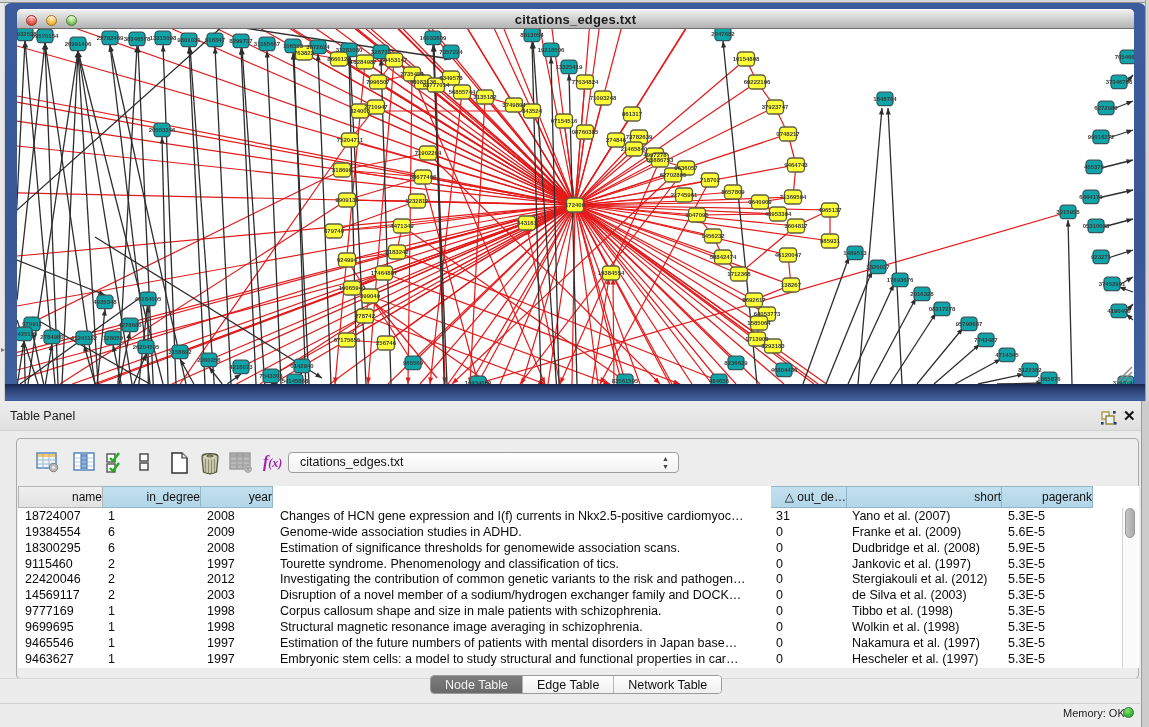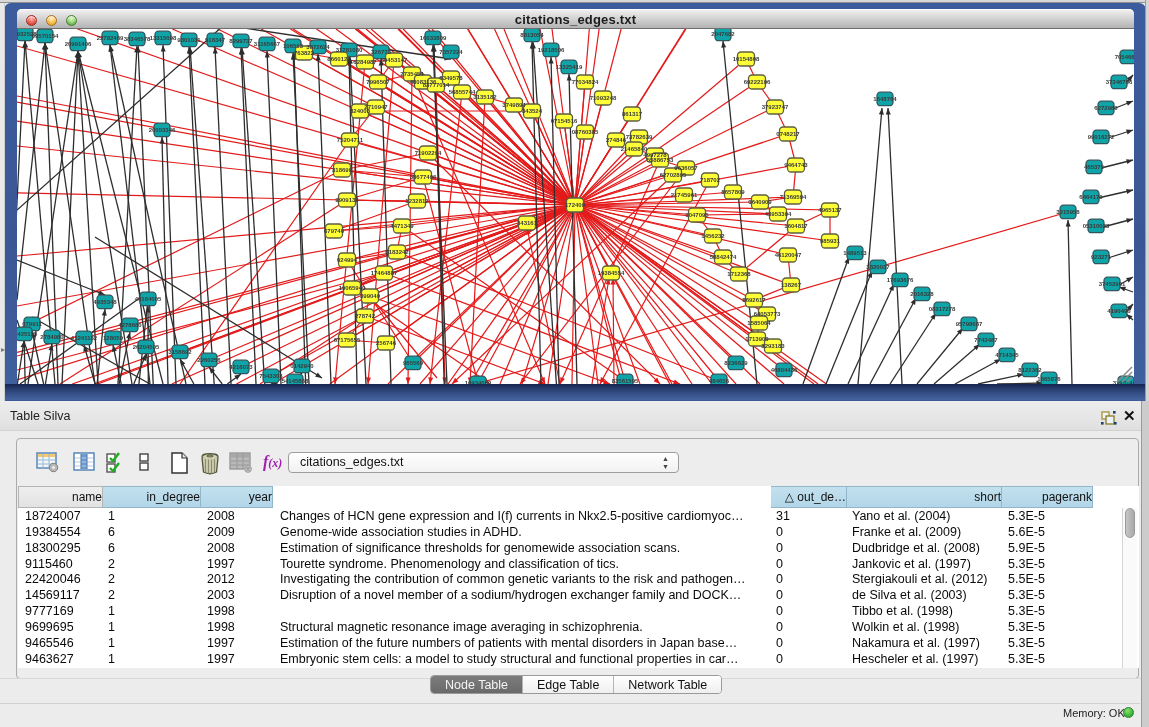--- a/index.html
+++ b/index.html
@@ -888,21 +888,21 @@
 </g>
 </svg>
 <div class="abs" id="topstrip"></div>
 <svg class="abs" style="left:568px;top:403px" width="14" height="6">
       <path d="M2 5 L7 1 L12 5" stroke="#8a8a8a" fill="none"></path>
     </svg>
 <div class="abs" id="leftstrip"></div>
 <div class="abs" style="left:1px;top:345px;font-size:8px;color:#777">▸</div>
 <div class="abs" id="panel">
  <div class="abs" id="ptitleband">
-   <div class="abs" id="ptitle">Table Silva</div>
+   <div class="abs" id="ptitle">Table Panel</div>
    <svg class="abs" style="left:1101px;top:10px" width="16" height="14" viewBox="0 0 16 14">
           <rect x="1" y="1" width="7" height="7" fill="#f2f6fb" stroke="#a5913a" stroke-width="1.3"></rect>
           <rect x="5" y="5" width="8" height="8" fill="#eaf2fa" stroke="#8a7a22" stroke-width="1.3"></rect>
           <rect x="12" y="0" width="2.6" height="2.6" fill="#1c3f6e"></rect>
           <rect x="0" y="11" width="2.6" height="2.6" fill="#1c3f6e"></rect>
           <rect x="13" y="11" width="2.6" height="2.6" fill="#1c3f6e"></rect>
         </svg>
    <div class="abs" id="pclose">✕</div>
  </div>
  <div class="abs" id="container">
@@ -957,21 +957,21 @@
    <div class="hd" style="left:753px;width:76px">△ out_de…</div>
    <div class="hd" style="left:829px;width:155px">short</div>
    <div class="hd" style="left:984px;width:91px">pagerank</div>
    <div style="position:absolute;left:0;top:22px;width:1103px;height:200px;overflow:hidden">
 <div class="trow" style="top:1.0px">
               <span style="left:7px">18724007</span>
               <span style="left:90px">1</span>
               <span style="left:189px">2008</span>
               <span style="left:262px;width:486px" class="ell">Changes of HCN gene expression and I(f) currents in Nkx2.5‑positive cardiomyoc…</span>
               <span style="left:758px">31</span>
-              <span style="left:834px;width:148px" class="ell">Yano et al. (2004)</span>
+              <span style="left:834px;width:148px" class="ell">Yano et al. (2007)</span>
               <span style="left:990px">5.3E‑5</span>
             </div>
 <div class="trow" style="top:16.9px">
               <span style="left:7px">19384554</span>
               <span style="left:90px">6</span>
               <span style="left:189px">2009</span>
               <span style="left:262px;width:486px" class="ell">Genome‑wide association studies in ADHD.</span>
               <span style="left:758px">0</span>
               <span style="left:834px;width:148px" class="ell">Franke et al. (2009)</span>
               <span style="left:990px">5.6E‑5</span>
@@ -1009,20 +1009,21 @@
               <span style="left:189px">2003</span>
               <span style="left:262px;width:486px" class="ell">Disruption of a novel member of a sodium/hydrogen exchanger family and DOCK…</span>
               <span style="left:758px">0</span>
               <span style="left:834px;width:148px" class="ell">de Silva et al. (2003)</span>
               <span style="left:990px">5.3E‑5</span>
             </div>
 <div class="trow" style="top:96.1px">
               <span style="left:7px">9777169</span>
               <span style="left:90px">1</span>
               <span style="left:189px">1998</span>
+              <span style="left:262px;width:486px" class="ell">Corpus callosum shape and size in male patients with schizophrenia.</span>
               <span style="left:758px">0</span>
               <span style="left:834px;width:148px" class="ell">Tibbo et al. (1998)</span>
               <span style="left:990px">5.3E‑5</span>
             </div>
 <div class="trow" style="top:112.0px">
               <span style="left:7px">9699695</span>
               <span style="left:90px">1</span>
               <span style="left:189px">1998</span>
               <span style="left:262px;width:486px" class="ell">Structural magnetic resonance image averaging in schizophrenia.</span>
               <span style="left:758px">0</span>

